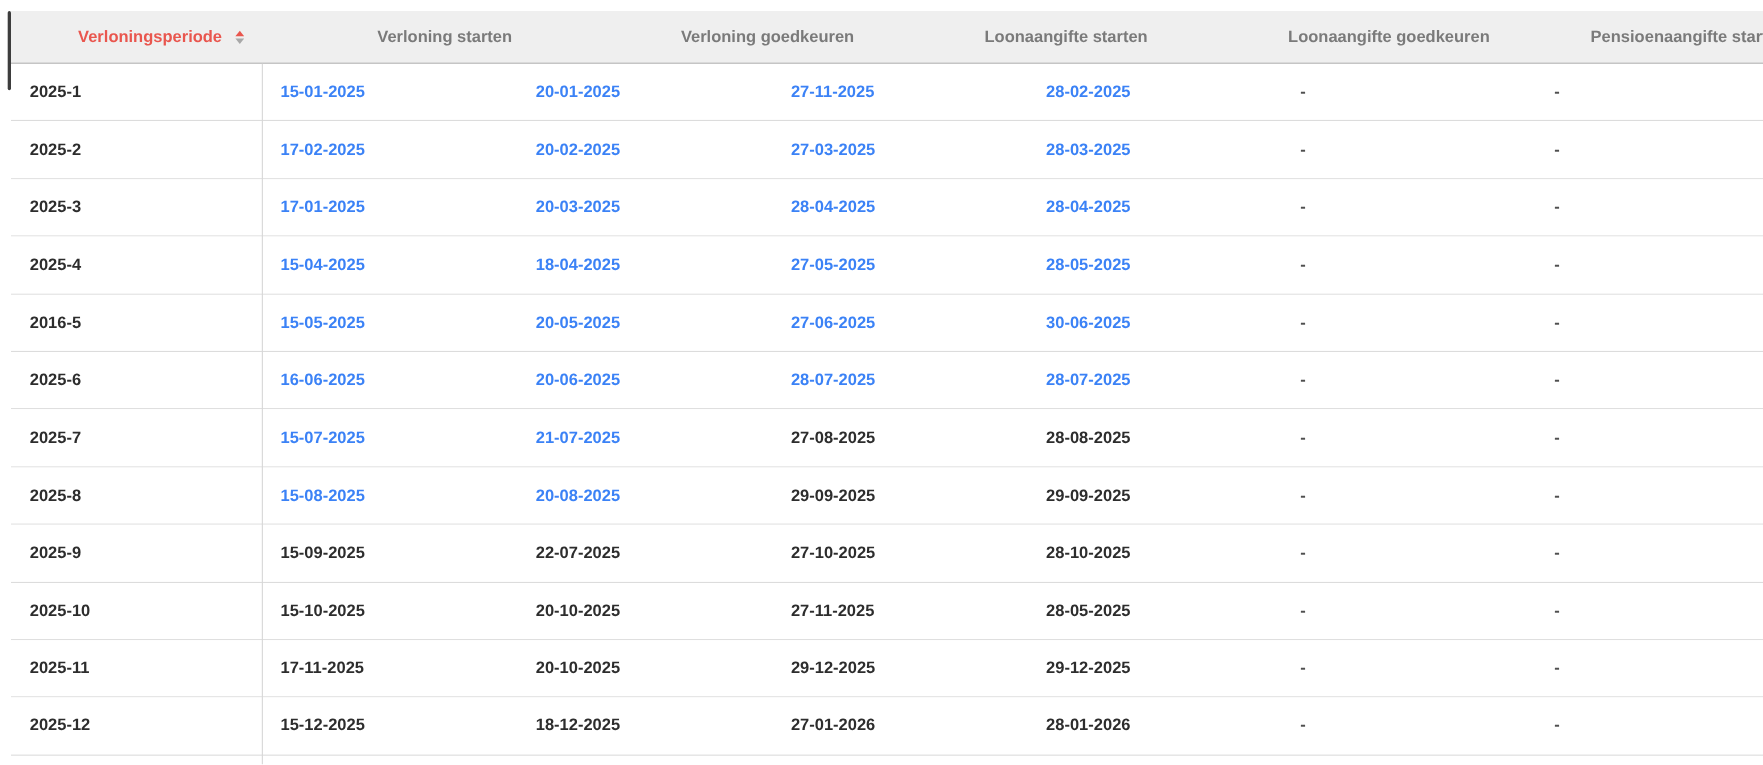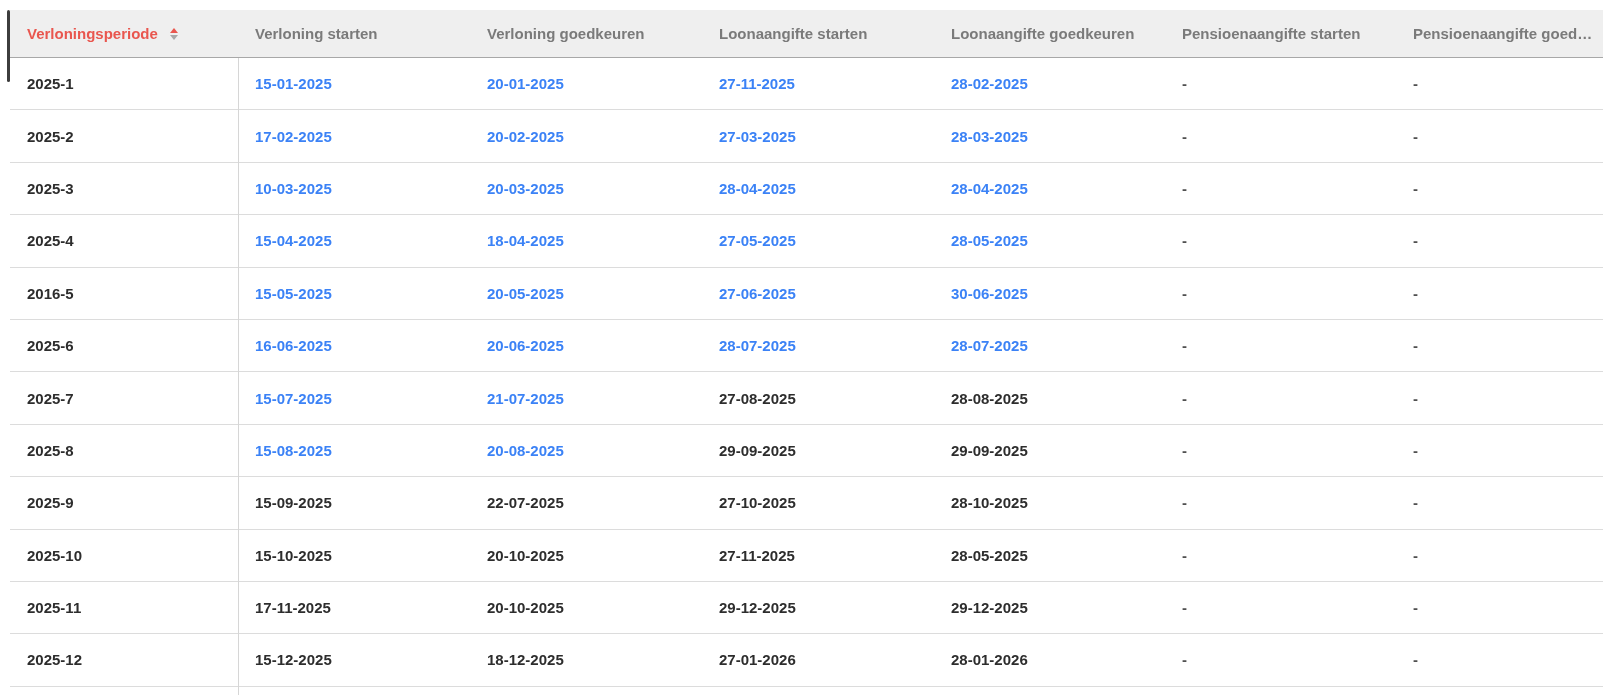--- a/index.html
+++ b/index.html
@@ -29,20 +29,21 @@
     background:var(--header-bg,#efefef);
     border-bottom:1px solid #a8a8a8;
   }
   .th {
     display:flex; align-items:center;
     padding-left:17px; padding-right:8px;
     font-size:15px; font-weight:bold;
     color:var(--header-fg,#7a7a7a);
     white-space:nowrap; overflow:hidden; text-overflow:ellipsis;
     cursor:pointer;
+    margin-left:44px;
   }
   .th .th-label { overflow:hidden; text-overflow:ellipsis; white-space:nowrap; }
   .th.sorted .th-label { color:var(--accent,#e9564e); }
 
   .sort-icon { display:inline-flex; flex-direction:column; align-items:center;
     margin-left:12px; flex:0 0 auto; }
   .sort-icon .tri-up {
     width:0; height:0;
     border-left:4px solid transparent; border-right:4px solid transparent;
     border-bottom:5px solid var(--accent,#e9564e);
@@ -131,21 +132,21 @@
           <div class="td c0">2025-2</div>
           <div class="td c1 muted">17-02-2025</div>
           <div class="td c2 muted">20-02-2025</div>
           <div class="td c3 muted">27-03-2025</div>
           <div class="td c4 muted">28-03-2025</div>
           <div class="td c5 dash">-</div>
           <div class="td c6 dash">-</div>
         </div>
         <div class="tr">
           <div class="td c0">2025-3</div>
-          <div class="td c1 muted">10-03-2025</div>
+          <div class="td c1 muted">17-01-2025</div>
           <div class="td c2 muted">20-03-2025</div>
           <div class="td c3 muted">28-04-2025</div>
           <div class="td c4 muted">28-04-2025</div>
           <div class="td c5 dash">-</div>
           <div class="td c6 dash">-</div>
         </div>
         <div class="tr">
           <div class="td c0">2025-4</div>
           <div class="td c1 muted">15-04-2025</div>
           <div class="td c2 muted">18-04-2025</div>

